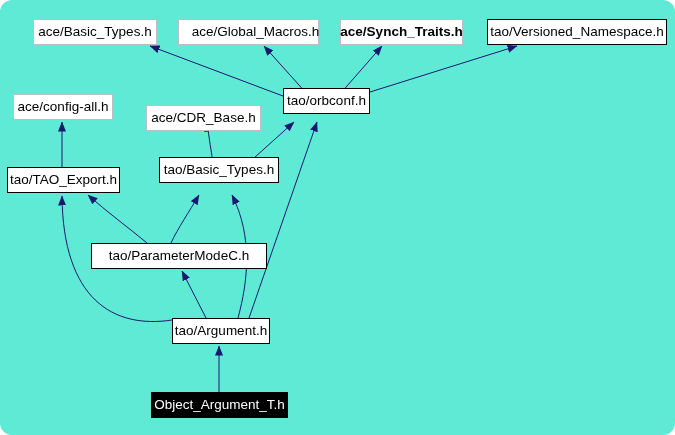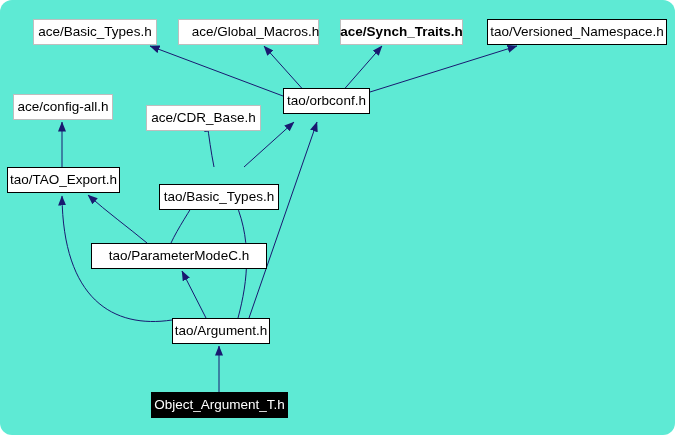--- a/index.html
+++ b/index.html
@@ -81,18 +81,18 @@
   </svg>
   <div id="nodes">
       <div class="node unlinked" style="left: 33px; top: 19px; width: 124px; height: 26px;">ace/Basic_Types.h</div>
       <div class="node unlinked" style="left: 178px; top: 19px; width: 141px; height: 26px; padding-left: 14px;">ace/Global_Macros.h</div>
       <div class="node unlinked" style="left: 340px; top: 19px; width: 123px; height: 26px; font-weight: bold;">ace/Synch_Traits.h</div>
       <div class="node linked" style="left: 487px; top: 19px; width: 180px; height: 26px;">tao/Versioned_Namespace.h</div>
       <div class="node unlinked" style="left: 13px; top: 94px; width: 100px; height: 26px;">ace/config-all.h</div>
       <div class="node unlinked" style="left: 146px; top: 94px; width: 115px; height: 26px; margin-top: 11px;">ace/CDR_Base.h</div>
       <div class="node linked" style="left: 283px; top: 88px; width: 87px; height: 26px;">tao/orbconf.h</div>
       <div class="node linked" style="left: 7px; top: 167px; width: 113px; height: 26px;">tao/TAO_Export.h</div>
-      <div class="node linked" style="left: 159px; top: 184px; width: 120px; height: 26px;">tao/Basic_Types.h</div>
+      <div class="node linked" style="left: 159px; top: 157px; width: 120px; height: 26px;">tao/Basic_Types.h</div>
       <div class="node linked" style="left: 91px; top: 243px; width: 176px; height: 26px;">tao/ParameterModeC.h</div>
       <div class="node linked" style="left: 172px; top: 318px; width: 98px; height: 26px;">tao/Argument.h</div>
       <div class="node root" style="left: 151px; top: 392px; width: 137px; height: 26px;">Object_Argument_T.h</div>
     </div>
 </div>
 
 </body></html>

